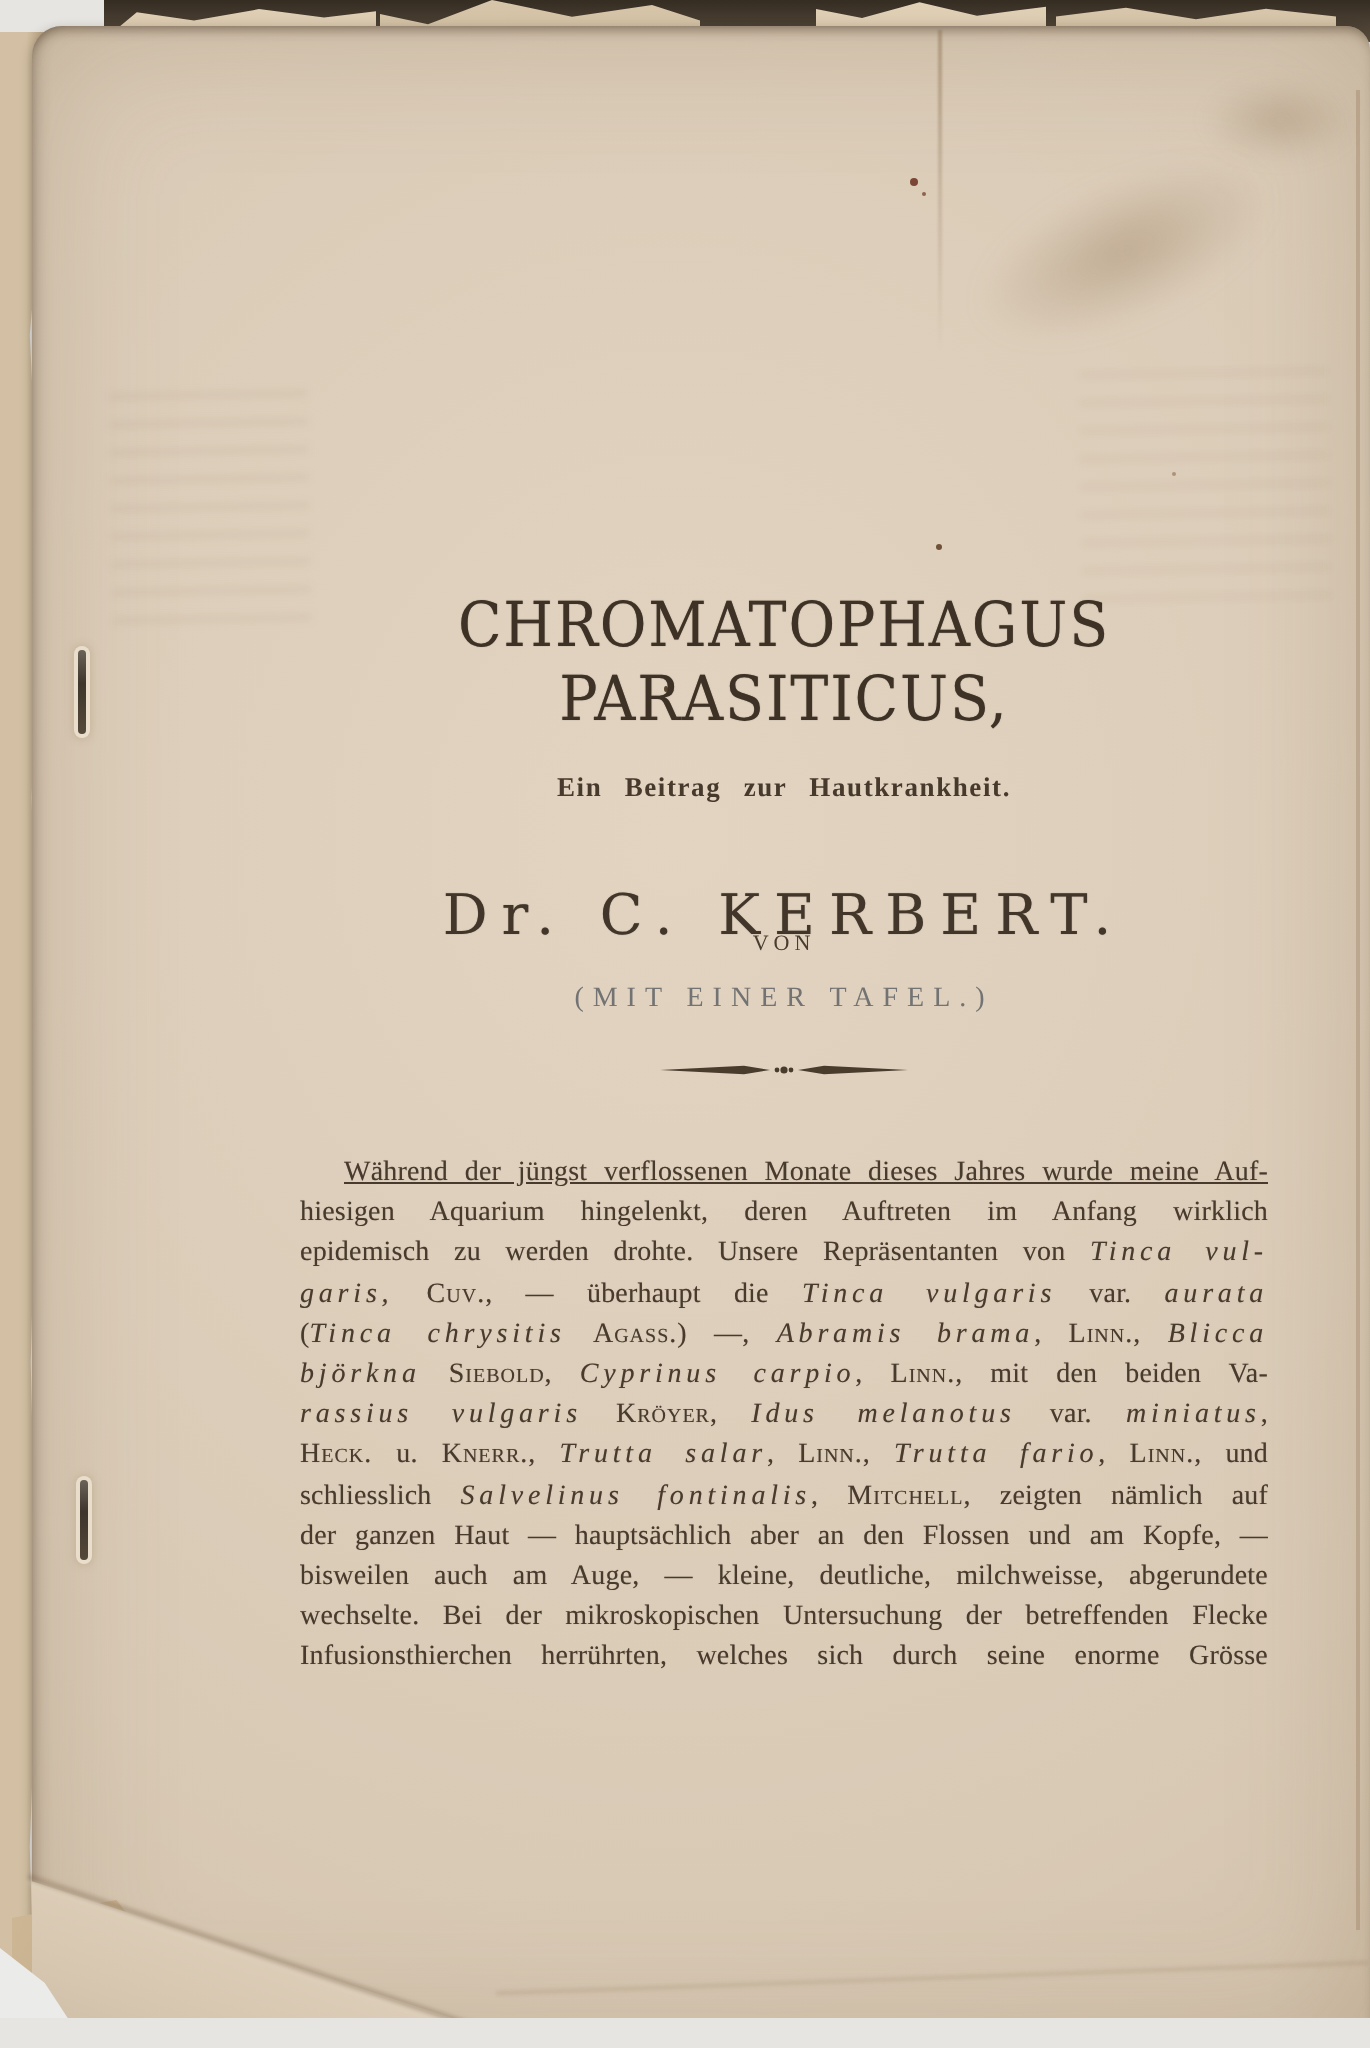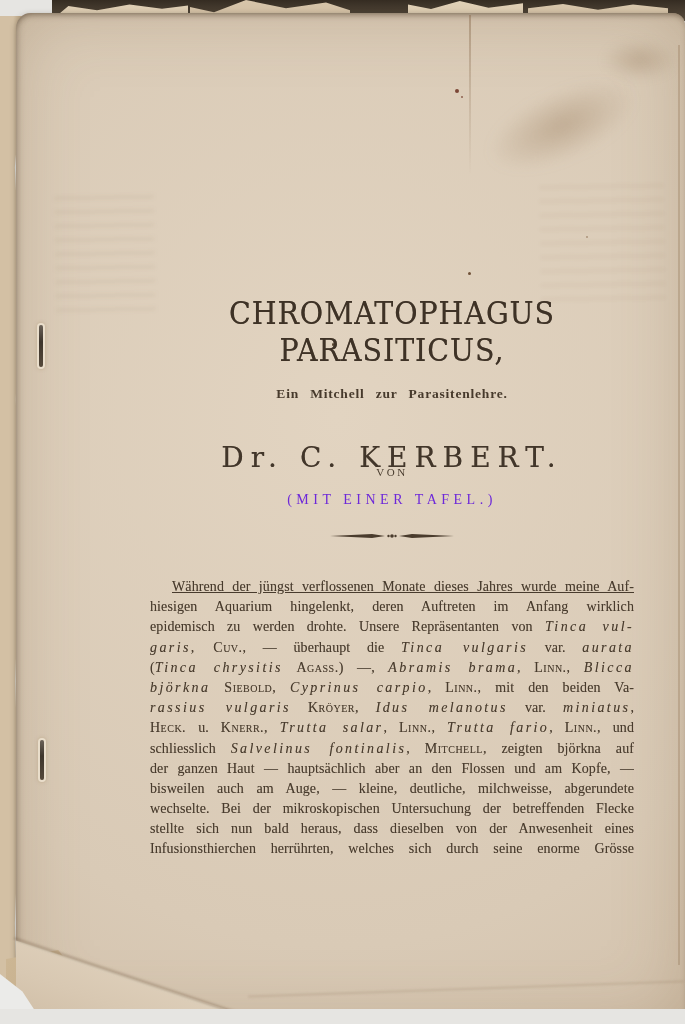--- a/index.html
+++ b/index.html
@@ -78,21 +78,21 @@
   .subtitle{left:150px;top:347px;width:484px;text-align:center;
     font-size:15px;font-weight:bold;letter-spacing:1px;word-spacing:5px;color:#473a2c;}
   .tagline{left:150px;top:386px;width:484px;text-align:center;
     font-size:13.5px;font-weight:bold;letter-spacing:.8px;word-spacing:7px;color:#473a2c;}
   .von{left:150px;top:422px;width:484px;text-align:center;
     font-size:11px;letter-spacing:2.5px;color:#4a3d2f;margin-top:44px;}
   .author{left:150px;top:441px;width:484px;text-align:center;
     font-family:"DejaVu Serif",serif;font-size:28px;letter-spacing:7px;
     color:#42362a;text-shadow:0 0 .5px rgba(62,50,38,.5);}
   .plate{left:150px;top:492px;width:484px;text-align:center;
-    font-size:14px;letter-spacing:4.5px;color:#6d28d9;}
+    font-size:14px;letter-spacing:4.5px;color:#737373;}
   .divider{left:150px;top:528px;width:484px;text-align:center;}
 
   .bodytext{left:150px;top:577px;width:484px;font-size:14px;line-height:20.2px;
     color:#483b2d;text-shadow:0 0 .4px rgba(72,59,45,.4);}
   .bline{text-align:justify;text-align-last:justify;height:20.2px;overflow:hidden;white-space:nowrap;}
   .bline:first-child{text-indent:22px;text-decoration:underline;}
   .seg-n{letter-spacing:.1px;}
   .seg-g{letter-spacing:2.4px;font-style:italic;}
   .seg-sc{font-variant:small-caps;letter-spacing:.5px;}
 
@@ -136,21 +136,21 @@
   <div class="speck sp1"></div>
   <div class="speck sp1b"></div>
   <div class="speck sp2"></div>
   <div class="speck sp3"></div>
   <div class="speck sp4"></div>
 
   <div class="staple st1"></div>
   <div class="staple st2"></div>
 
   <div class="print title">CHROMATOPHAGUS PARASITICUS,</div>
-  <div class="print tagline">Ein Mitchell zur Parasitenlehre.</div>
+  <div class="print tagline">Ein Beitrag zur Hautkrankheit.</div>
   <div class="print von">VON</div>
   <div class="print author">Dr. C. KERBERT.</div>
   <div class="print plate">(MIT EINER TAFEL.)</div>
 
   <div class="print divider">
     <svg width="130" height="12" viewBox="0 0 130 12">
       <polygon points="3,6 45,3.9 58,6 45,8.1" fill="#4a3c2d"></polygon>
       <circle cx="61.5" cy="6" r="1.2" fill="#4a3c2d"></circle>
       <circle cx="65" cy="6" r="1.8" fill="#4a3c2d"></circle>
       <circle cx="68.5" cy="6" r="1.2" fill="#4a3c2d"></circle>
@@ -160,25 +160,24 @@
 
   <div class="print bodytext">
       <div class="bline"><span class="seg-n">Während der jüngst verflossenen Monate dieses Jahres wurde meine Auf-</span></div>
       <div class="bline"><span class="seg-n">hiesigen Aquarium hingelenkt, deren Auftreten im Anfang wirklich</span></div>
       <div class="bline"><span class="seg-n">epidemisch zu werden drohte. Unsere Repräsentanten von </span><span class="seg-g">Tinca vul-</span></div>
       <div class="bline"><span class="seg-g">garis,</span><span class="seg-n"> </span><span class="seg-sc">Cuv.</span><span class="seg-n">, — überhaupt die </span><span class="seg-g">Tinca vulgaris</span><span class="seg-n"> var. </span><span class="seg-g">aurata</span></div>
       <div class="bline"><span class="seg-n">(</span><span class="seg-g">Tinca chrysitis</span><span class="seg-n"> </span><span class="seg-sc">Agass.</span><span class="seg-n">) —, </span><span class="seg-g">Abramis brama</span><span class="seg-n">, </span><span class="seg-sc">Linn.</span><span class="seg-n">, </span><span class="seg-g">Blicca</span></div>
       <div class="bline"><span class="seg-g">björkna</span><span class="seg-n"> </span><span class="seg-sc">Siebold</span><span class="seg-n">, </span><span class="seg-g">Cyprinus carpio</span><span class="seg-n">, </span><span class="seg-sc">Linn.</span><span class="seg-n">, mit den beiden Va-</span></div>
       <div class="bline"><span class="seg-g">rassius vulgaris</span><span class="seg-n"> </span><span class="seg-sc">Kröyer</span><span class="seg-n">, </span><span class="seg-g">Idus melanotus</span><span class="seg-n"> var. </span><span class="seg-g">miniatus</span><span class="seg-n">,</span></div>
       <div class="bline"><span class="seg-sc">Heck.</span><span class="seg-n"> u. </span><span class="seg-sc">Knerr.</span><span class="seg-n">, </span><span class="seg-g">Trutta salar</span><span class="seg-n">, </span><span class="seg-sc">Linn.</span><span class="seg-n">, </span><span class="seg-g">Trutta fario</span><span class="seg-n">, </span><span class="seg-sc">Linn.</span><span class="seg-n">, und</span></div>
-      <div class="bline"><span class="seg-n">schliesslich </span><span class="seg-g">Salvelinus fontinalis</span><span class="seg-n">, </span><span class="seg-sc">Mitchell</span><span class="seg-n">, zeigten björkna auf</span></div>
+      <div class="bline"><span class="seg-n">schliesslich </span><span class="seg-g">Salvelinus fontinalis</span><span class="seg-n">, </span><span class="seg-sc">Mitchell</span><span class="seg-n">, zeigten nämlich auf</span></div>
       <div class="bline"><span class="seg-n">der ganzen Haut — hauptsächlich aber an den Flossen und am Kopfe, —</span></div>
       <div class="bline"><span class="seg-n">bisweilen auch am Auge, — kleine, deutliche, milchweisse, abgerundete</span></div>
       <div class="bline"><span class="seg-n">wechselte. Bei der mikroskopischen Untersuchung der betreffenden Flecke</span></div>
-      <div class="bline"><span class="seg-n">stellte sich nun bald heraus, dass dieselben von der Anwesenheit eines</span></div>
       <div class="bline"><span class="seg-n">Infusionsthierchen herrührten, welches sich durch seine enorme Grösse</span></div>
     </div>
 
   <div class="frag-a"></div>
   <div class="frag-edge"></div>
   <div class="fold"></div>
   <div class="fold-crease"></div>
   <div class="bg-patch"></div>
   <div class="bottom-crease"></div>
 

